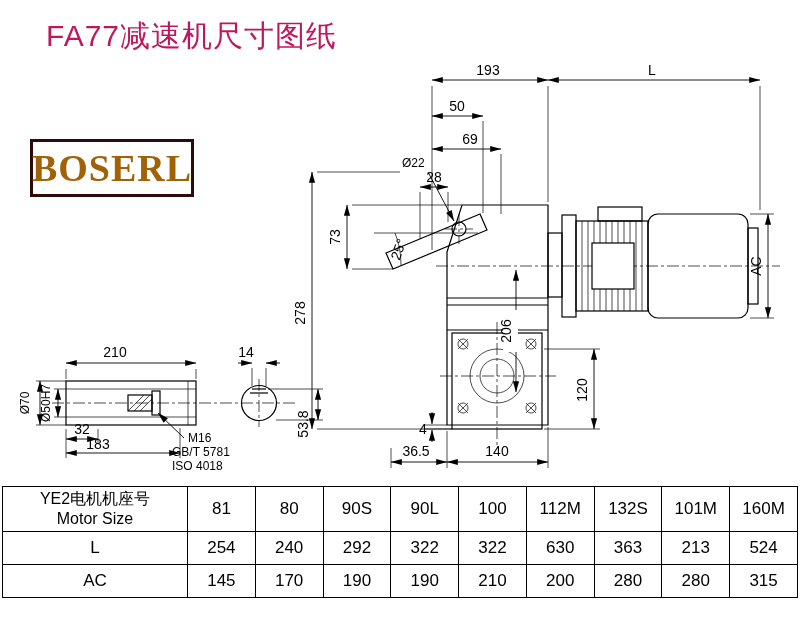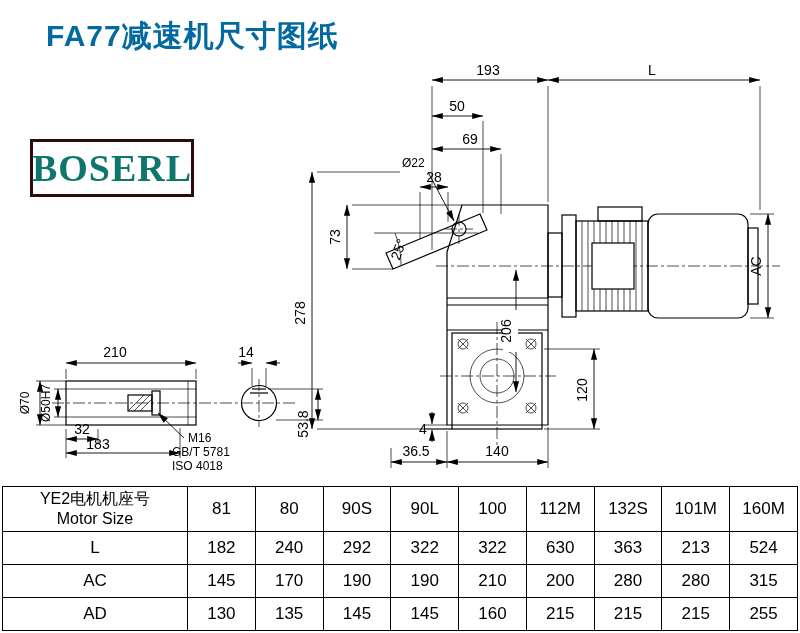--- a/index.html
+++ b/index.html
@@ -1,19 +1,19 @@
 <!DOCTYPE html>
 <html><head>
 <meta charset="utf-8">
 <style>
   * { margin:0; padding:0; box-sizing:border-box; }
   html,body { width:800px; height:633px; background:#fff; font-family:"Liberation Sans", sans-serif; position:relative; overflow:hidden; }
-  .title { position:absolute; left:46px; top:16px; font-size:30px; font-weight:bold; color:#0369a1; letter-spacing:1px; }
+  .title { position:absolute; left:46px; top:16px; font-size:30px; font-weight:normal; color:#be185d; letter-spacing:1px; }
   .logo { position:absolute; left:30px; top:139px; width:164px; height:58px; border:3px solid #2d0b0b; display:flex; align-items:center; justify-content:center; background:#fff; }
-  .logo span { font-family:"Liberation Serif", serif; font-size:38px; font-weight:bold; color:#0f766e; letter-spacing:1px; }
+  .logo span { font-family:"Liberation Serif", serif; font-size:38px; font-weight:bold; color:#a16207; letter-spacing:1px; }
   svg.drawing { position:absolute; left:0; top:0; }
   svg text { font-family:"Liberation Sans", sans-serif; font-size:14px; fill:#000; }
   svg text.sm { font-size:12px; }
   .s  { stroke:#000; stroke-width:1.2; fill:none; }
   .sf { stroke:#000; stroke-width:1.2; fill:#fff; }
   .t  { stroke:#000; stroke-width:0.7; fill:none; }
   .cl { stroke:#000; stroke-width:0.7; stroke-dasharray:12 3 3 3; fill:none; }
   .dim { stroke:#000; stroke-width:0.9; fill:none; marker-start:url(#arr); marker-end:url(#arr); }
   .lead { stroke:#000; stroke-width:0.9; fill:none; marker-end:url(#arr); }
   .ext { stroke:#000; stroke-width:0.7; fill:none; }
@@ -248,21 +248,21 @@
     <th>90S</th>
     <th>90L</th>
     <th>100</th>
     <th>112M</th>
     <th>132S</th>
     <th>101M</th>
     <th>160M</th>
   </tr>
   <tr class="data">
     <th>L</th>
-    <td>182</td>
+    <td>254</td>
     <td>240</td>
     <td>292</td>
     <td>322</td>
     <td>322</td>
     <td>630</td>
     <td>363</td>
     <td>213</td>
     <td>524</td>
   </tr>
   <tr class="data">
@@ -270,26 +270,14 @@
     <td>145</td>
     <td>170</td>
     <td>190</td>
     <td>190</td>
     <td>210</td>
     <td>200</td>
     <td>280</td>
     <td>280</td>
     <td>315</td>
   </tr>
-  <tr class="data">
-    <th>AD</th>
-    <td>130</td>
-    <td>135</td>
-    <td>145</td>
-    <td>145</td>
-    <td>160</td>
-    <td>215</td>
-    <td>215</td>
-    <td>215</td>
-    <td>255</td>
-  </tr>
 </tbody>
   </table>
 
 </body></html>

